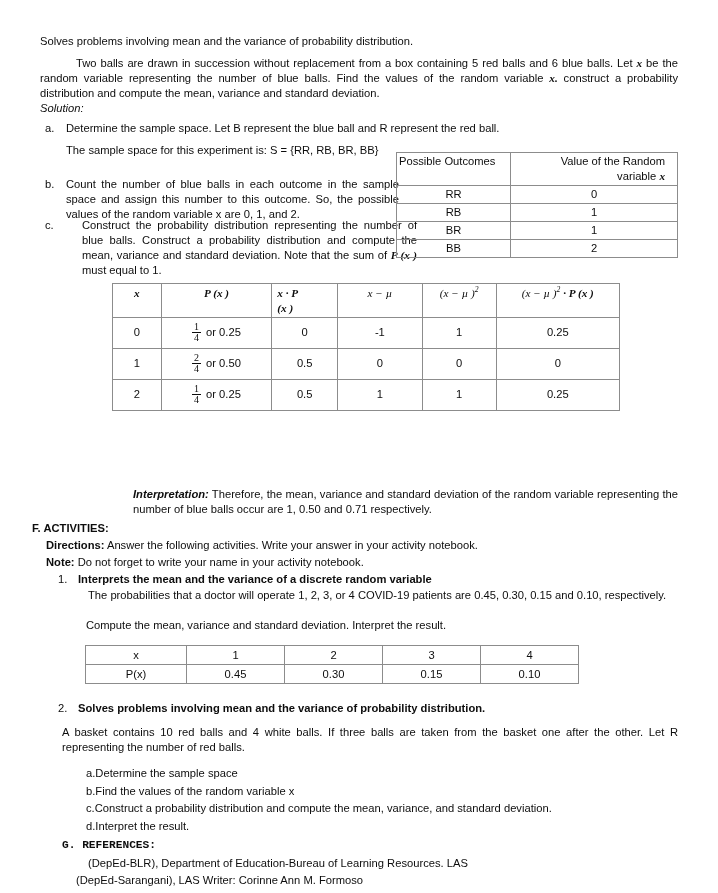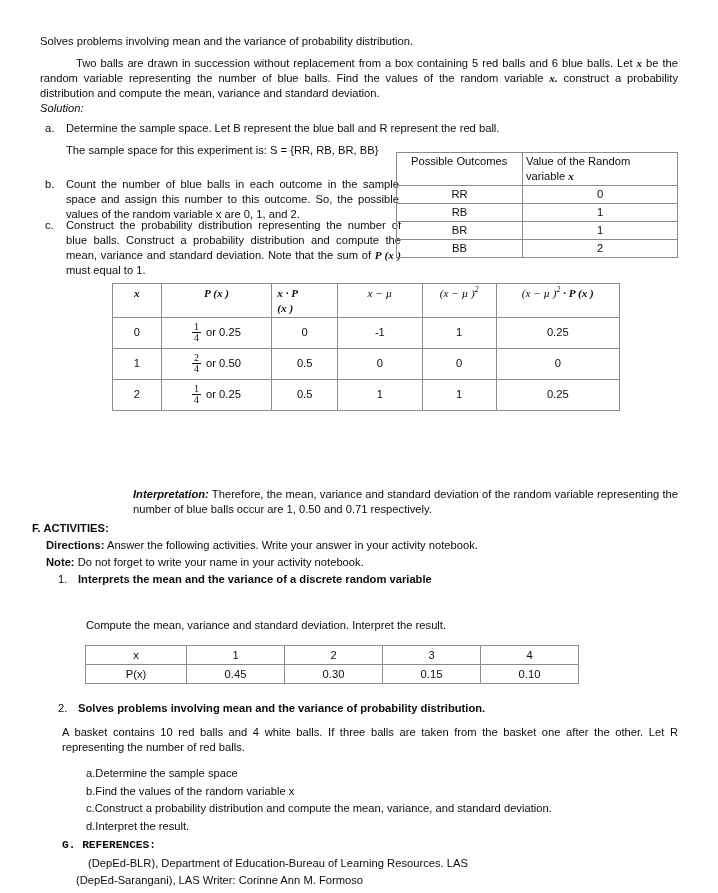--- a/index.html
+++ b/index.html
@@ -58,22 +58,22 @@
   }
 
   
   #outcomes-table {
     position: absolute;
     left: 396px;
     top: 152px;
     width: 282px;
   }
   #outcomes-table td { text-align: center; height: 14px; }
-  #outcomes-table .hdr-left { text-align: left; padding-left: 14px; vertical-align: top; height: 30px; }
-  #outcomes-table .hdr-right { text-align: left; padding-right: 12px; vertical-align: top; height: 30px; }
+  #outcomes-table .hdr-left { text-align: left; padding-left: 2px; vertical-align: top; height: 30px; }
+  #outcomes-table .hdr-right { text-align: right; padding-right: 12px; vertical-align: top; height: 30px; }
   #outcomes-table .c1 { width: 108px; }
 
   
   #dist-table {
     position: absolute;
     left: 112px;
     top: 283px;
     width: 508px;
   }
   #dist-table td { text-align: center; }
@@ -138,21 +138,21 @@
   <div class="tx it" style="left:40px; top:101px;">Solution:</div>
 
   <div class="tx" style="left:45px; top:121px; width:20px;">a.</div>
   <div class="tx" style="left:66px; top:121px; width:600px;">Determine the sample space. Let B represent the blue ball and R represent the red ball.</div>
   <div class="tx" style="left:66px; top:143px; width:350px;">The sample space for this experiment is: S = {RR, RB, BR, BB}</div>
 
   <div class="tx" style="left:45px; top:177px; width:20px;">b.</div>
   <div class="tx just" style="left:66px; top:177px; width:333px;">Count the number of blue balls in each outcome in the sample space and assign this number to this outcome. So, the possible values of the random variable x are 0, 1, and 2.</div>
 
   <div class="tx" style="left:45px; top:218px; width:20px;">c.</div>
-  <div class="tx just" style="left:66px; top:218px; width:335px;"><span>Construct the probability distribution representing the number of blue balls. Construct a probability distribution and compute the mean, variance and standard deviation. Note that the sum of </span><span class="mserif-b">P (x )</span><span> must equal to 1.</span></div>
+  <div class="tx just" style="left:82px; top:218px; width:335px;"><span>Construct the probability distribution representing the number of blue balls. Construct a probability distribution and compute the mean, variance and standard deviation. Note that the sum of </span><span class="mserif-b">P (x )</span><span> must equal to 1.</span></div>
 
   <table id="outcomes-table">
     <tbody>
       <tr>
         <td class="c1 hdr-left">Possible Outcomes</td>
         <td class="hdr-right">
           <div>Value of the Random</div>
           <div>variable <span class="mserif-b">x</span></div>
         </td>
       </tr>
@@ -247,20 +247,21 @@
   <div class="tx just" style="left:133px; top:487px; width:545px;"><span class="it bold">Interpretation:</span><span> Therefore, the mean, variance and standard deviation of the random variable representing the   number of blue balls occur are 1, 0.50 and 0.71 respectively.</span></div>
 
   <div class="tx bold" style="left:32px; top:521px;">F.  ACTIVITIES:</div>
 
   <div class="tx" style="left:46px; top:538px; width:630px;"><span class="bold">Directions:</span><span> Answer the following activities. Write your answer in your activity notebook.</span></div>
 
   <div class="tx" style="left:46px; top:555px; width:630px;"><span class="bold">Note:</span><span>  Do not forget to write your name in your activity notebook.</span></div>
 
   <div class="tx" style="left:58px; top:572px;">1.</div>
   <div class="tx bold" style="left:78px; top:572px; width:600px;">Interprets the mean and the variance of a discrete random variable</div>
+  <div class="tx just" style="left:40px; top:588px; width:638px; text-indent:48px;">The probabilities that a doctor will operate 1, 2, 3, or 4 COVID-19 patients are 0.45, 0.30, 0.15 and 0.10, respectively.</div>
   <div class="tx" style="left:86px; top:618px; width:600px;">Compute the mean, variance and standard deviation. Interpret the result.</div>
 
   <table id="px-table">
     <tbody>
       <tr>
         <td class="c0">x</td>
         <td>1</td>
         <td>2</td>
         <td>3</td>
         <td>4</td>

